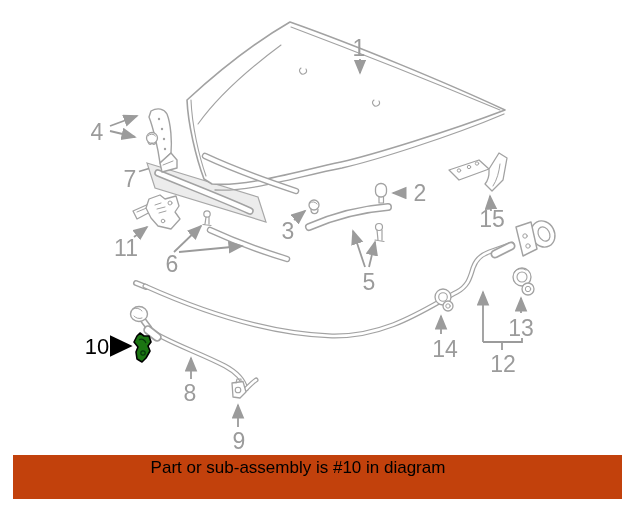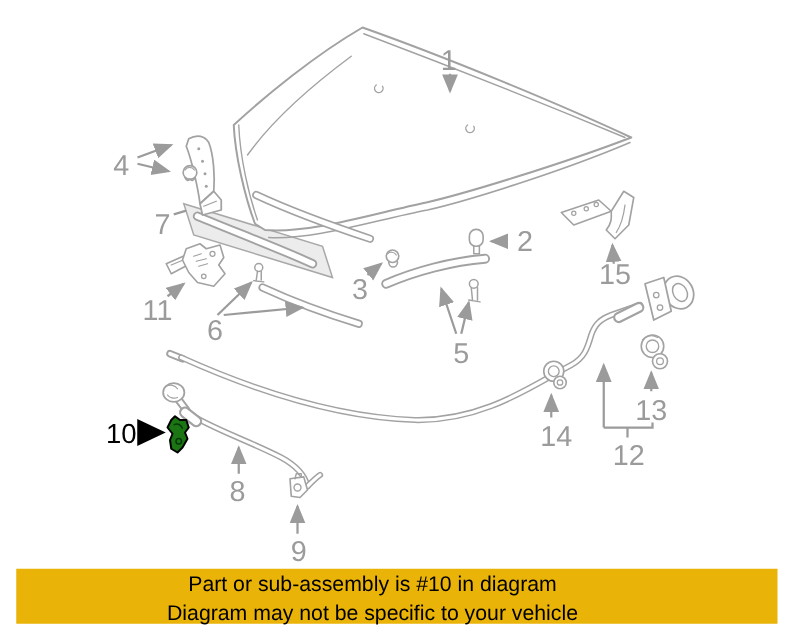--- a/index.html
+++ b/index.html
@@ -6,21 +6,21 @@
   #screen{position:relative;width:640px;height:512px;background:#ffffff;overflow:hidden;
           font-family:"Liberation Sans", sans-serif;}
   svg{position:absolute;left:0;top:0;}
   .art{stroke:#A2A2A2;fill:none;stroke-linecap:round;stroke-linejoin:round;}
   .fillw{fill:#ffffff;}
   .tube-o{stroke:#A2A2A2;fill:none;stroke-linecap:round;}
   .tube-i{stroke:#ffffff;fill:none;stroke-linecap:round;}
   .lbl{font-family:"Liberation Sans", sans-serif;font-size:23px;fill:#9B9B9B;text-anchor:middle;}
   .lbl-dark{font-family:"Liberation Sans", sans-serif;font-size:22px;fill:#000000;text-anchor:middle;}
   .callout-line{stroke:#9B9B9B;stroke-width:1.8;fill:none;}
-  #banner{position:absolute;left:13px;top:455px;width:609px;height:44px;background:#eab308;}
+  #banner{position:absolute;left:13px;top:455px;width:609px;height:44px;background:#c2410c;}
   #banner .txt{width:570px;margin:0;padding-top:3px;text-align:center;
                font-size:17px;line-height:20px;color:#000;}
 </style>
 </head>
 <body>
 
 <div id="screen">
 <svg width="640" height="512" viewBox="0 0 640 512">
   <defs>
     <marker id="ahg" markerWidth="9" markerHeight="8" refX="7.5" refY="3.5" orient="auto">
@@ -226,15 +226,14 @@
   </g>
 
   <g>
     <text class="lbl-dark" x="97" y="354">10</text>
     <path d="M111,346 L129,346" stroke="#000000" stroke-width="2.4" fill="none" marker-end="url(#ahb)"></path>
   </g>
 </svg>
 
 <div id="banner">
   <p class="txt">Part or sub-assembly is #10 in diagram</p>
-  <p class="txt">Diagram may not be specific to your vehicle</p>
 </div>
 </div>
 
 </body></html>

